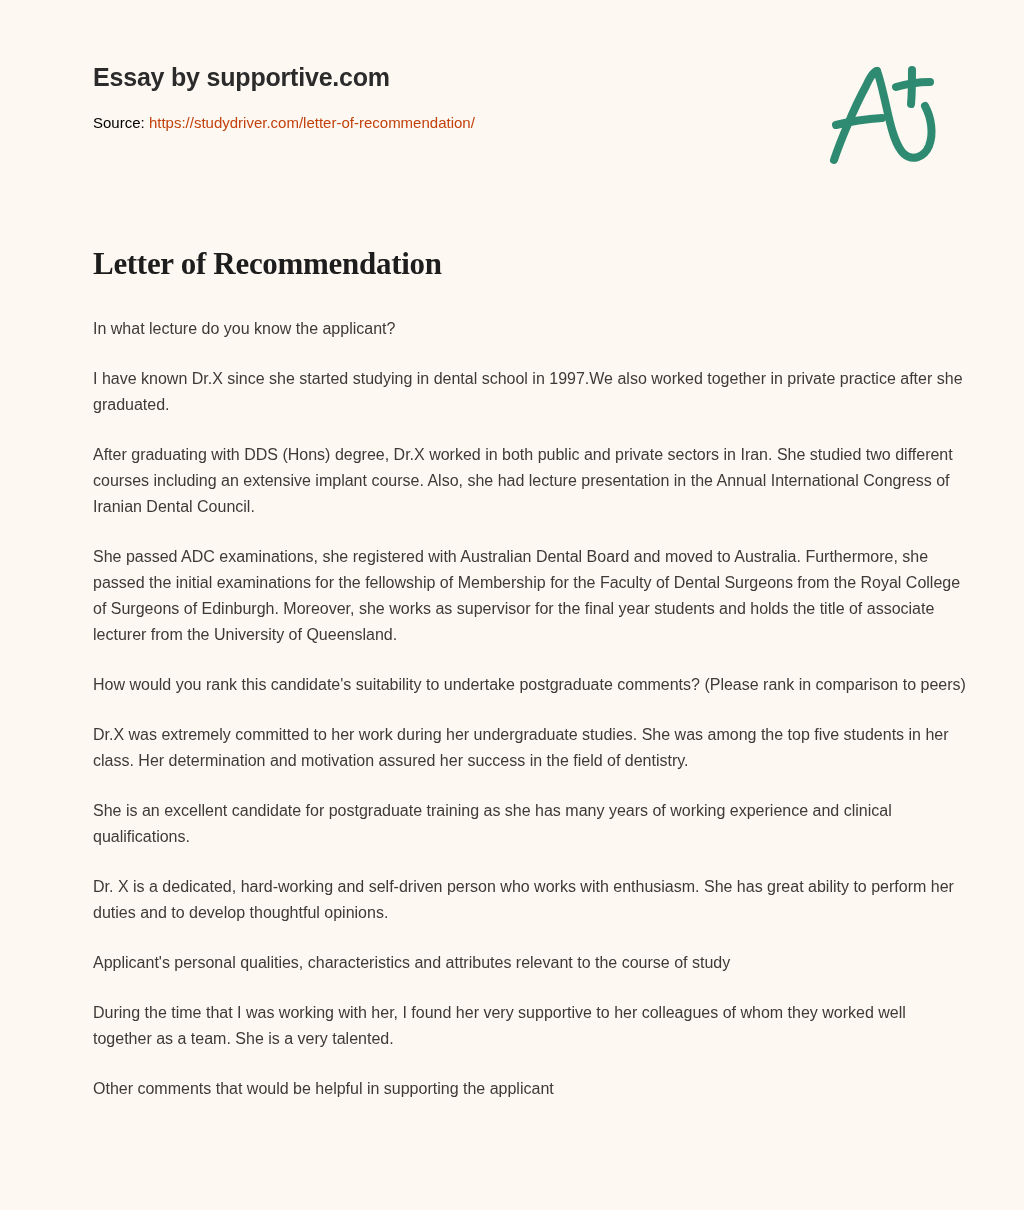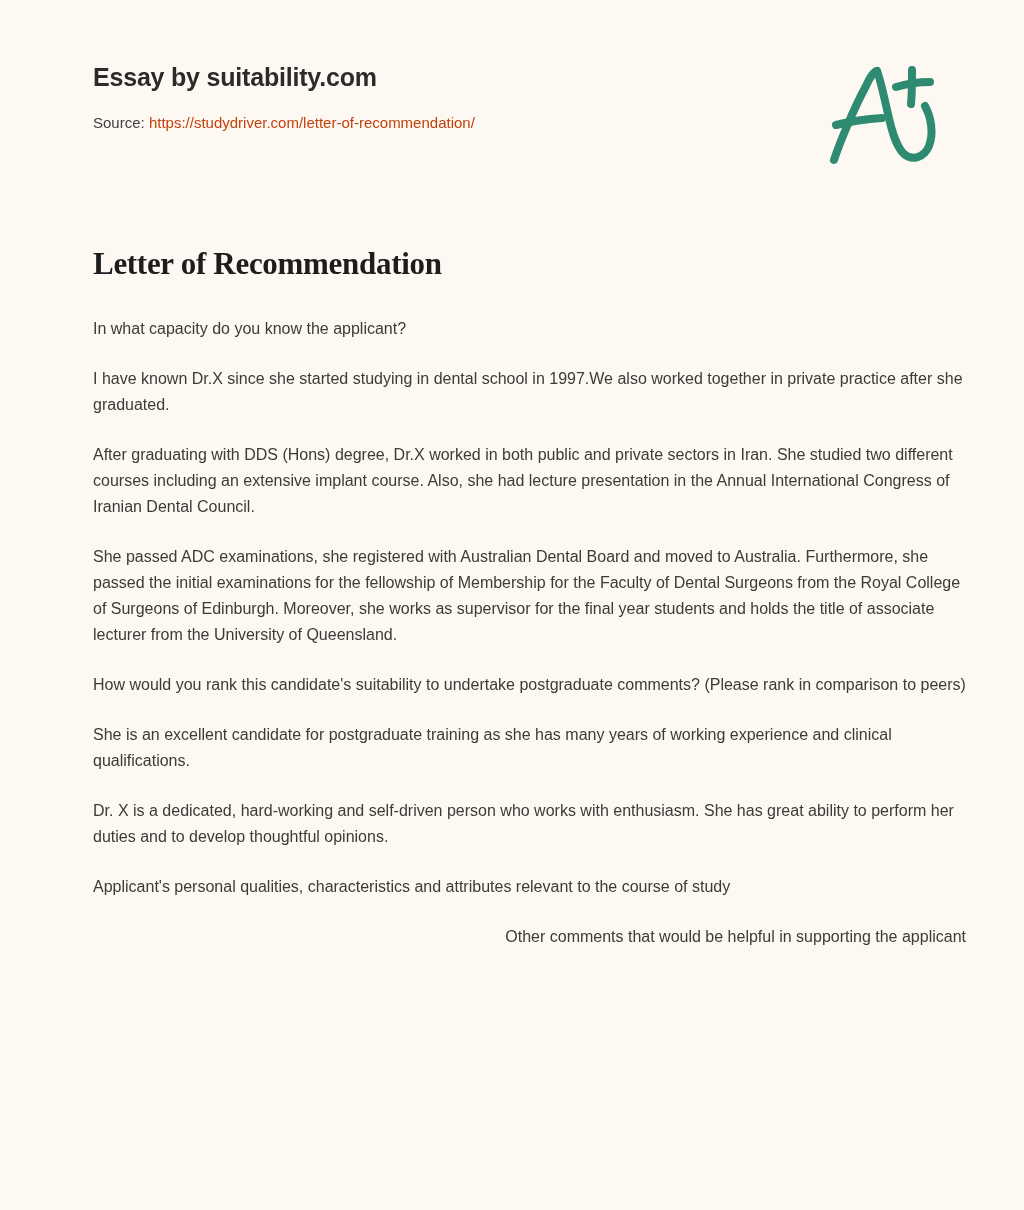--- a/index.html
+++ b/index.html
@@ -37,21 +37,21 @@
     line-height: 1.2;
     margin: 0 0 20px 0;
   }
   .source-line {
     font-size: 15px;
     line-height: 1.4;
     margin: 0;
     white-space: nowrap;
   }
   .source-label {
-    color: #404040;
+    color: #000000;
     text-align: right;
   }
   .source-url {
     color: #c2410c;
     text-decoration: none;
   }
 
   
   .logo {
     position: absolute;
@@ -75,29 +75,29 @@
     margin: 45px 0 34px 0;
     font-family: Liberation Serif, serif;
   }
   .body-text p {
     font-size: 16px;
     line-height: 26px;
     color: #3d3a38;
     margin: 0 0 24px 0;
     max-width: 875px;
   }
-  .body-text p:last-child { margin-bottom: 0; text-align: right; }
+  .body-text p:last-child { margin-bottom: 0; }
 </style>
 </head>
 <body>
 
 <div class="page">
 
   <div class="header">
-    <h1 class="brand-title">Essay by suitability.com</h1>
+    <h1 class="brand-title">Essay by supportive.com</h1>
 
     <p class="source-line">
       <span class="source-label">Source:</span>
       <a class="source-url" href="#">https://studydriver.com/letter-of-recommendation/</a>
     </p>
 
     <div class="logo">
       <svg viewBox="0 0 124 104" xmlns="http://www.w3.org/2000/svg" aria-hidden="true">
         <g fill="none" stroke="#2e8b71" stroke-linecap="round" stroke-linejoin="round">
 
@@ -113,26 +113,28 @@
           <path d="M88 8 C 88 18, 88 32, 87 42" stroke-width="8"></path>
         </g>
       </svg>
     </div>
   </div>
 
   <div class="article">
     <h2 class="doc-title">Letter of Recommendation</h2>
 
     <div class="body-text">
-      <p>In what capacity do you know the applicant?</p>
+      <p>In what lecture do you know the applicant?</p>
       <p>I have known Dr.X since she started studying in dental school in 1997.We also worked together in private practice after she graduated.</p>
       <p>After graduating with DDS (Hons) degree, Dr.X worked in both public and private sectors in Iran. She studied two different courses including an extensive implant course. Also, she had lecture presentation in the Annual International Congress of Iranian Dental Council.</p>
       <p>She passed ADC examinations, she registered with Australian Dental Board and moved to Australia. Furthermore, she passed the initial examinations for the fellowship of Membership for the Faculty of Dental Surgeons from the Royal College of Surgeons of Edinburgh. Moreover, she works as supervisor for the final year students and holds the title of associate lecturer from the University of Queensland.</p>
       <p>How would you rank this candidate's suitability to undertake postgraduate comments? (Please rank in comparison to peers)</p>
+      <p>Dr.X was extremely committed to her work during her undergraduate studies. She was among the top five students in her class. Her determination and motivation assured her success in the field of dentistry.</p>
       <p>She is an excellent candidate for postgraduate training as she has many years of working experience and clinical qualifications.</p>
       <p>Dr. X is a dedicated, hard-working and self-driven person who works with enthusiasm. She has great ability to perform her duties and to develop thoughtful opinions.</p>
       <p>Applicant's personal qualities, characteristics and attributes relevant to the course of study</p>
+      <p>During the time that I was working with her, I found her very supportive to her colleagues of whom they worked well together as a team. She is a very talented.</p>
       <p>Other comments that would be helpful in supporting the applicant</p>
 
     </div>
   </div>
 
 </div>
 
 </body></html>

